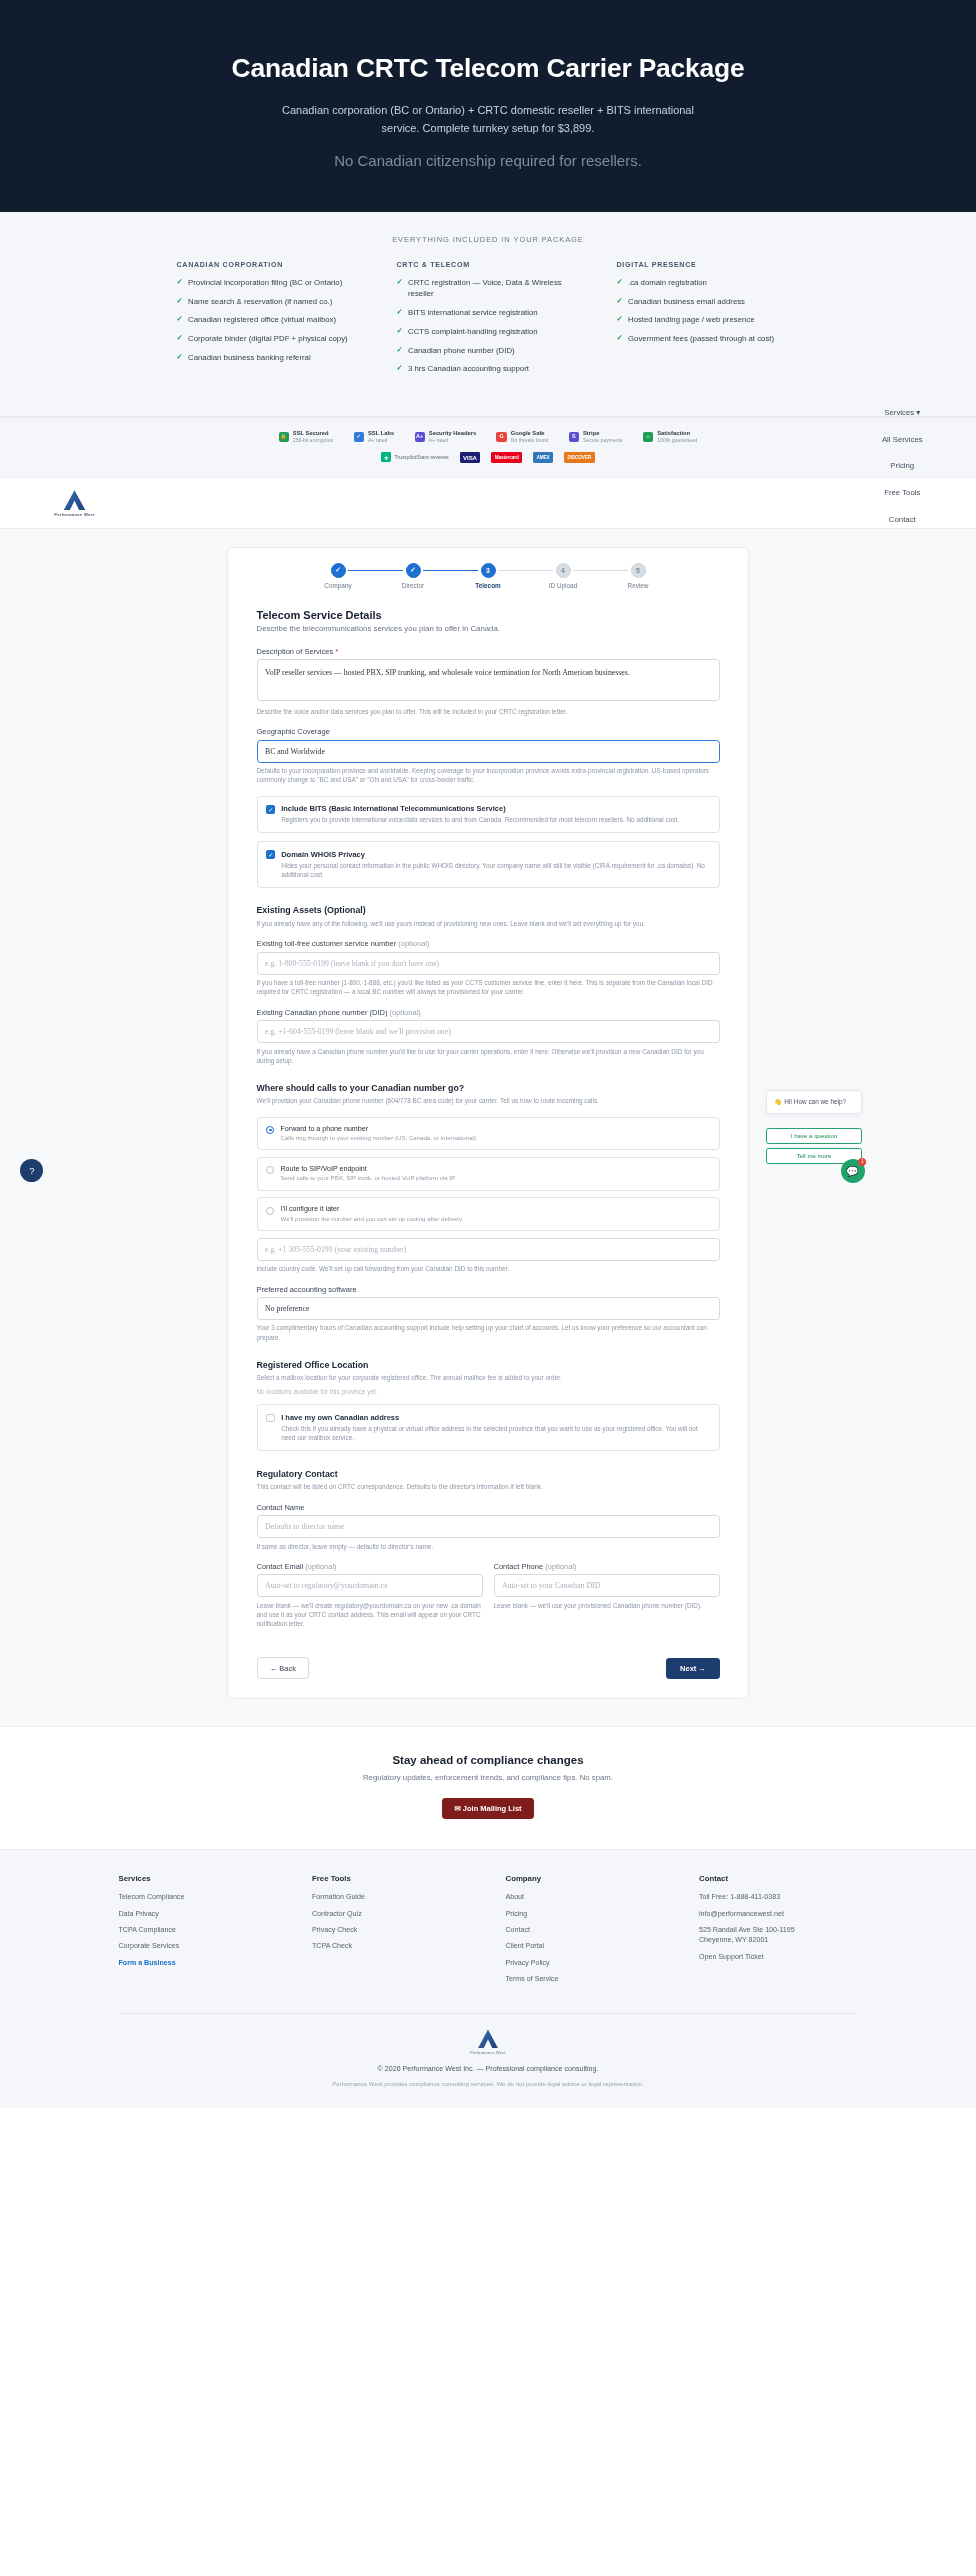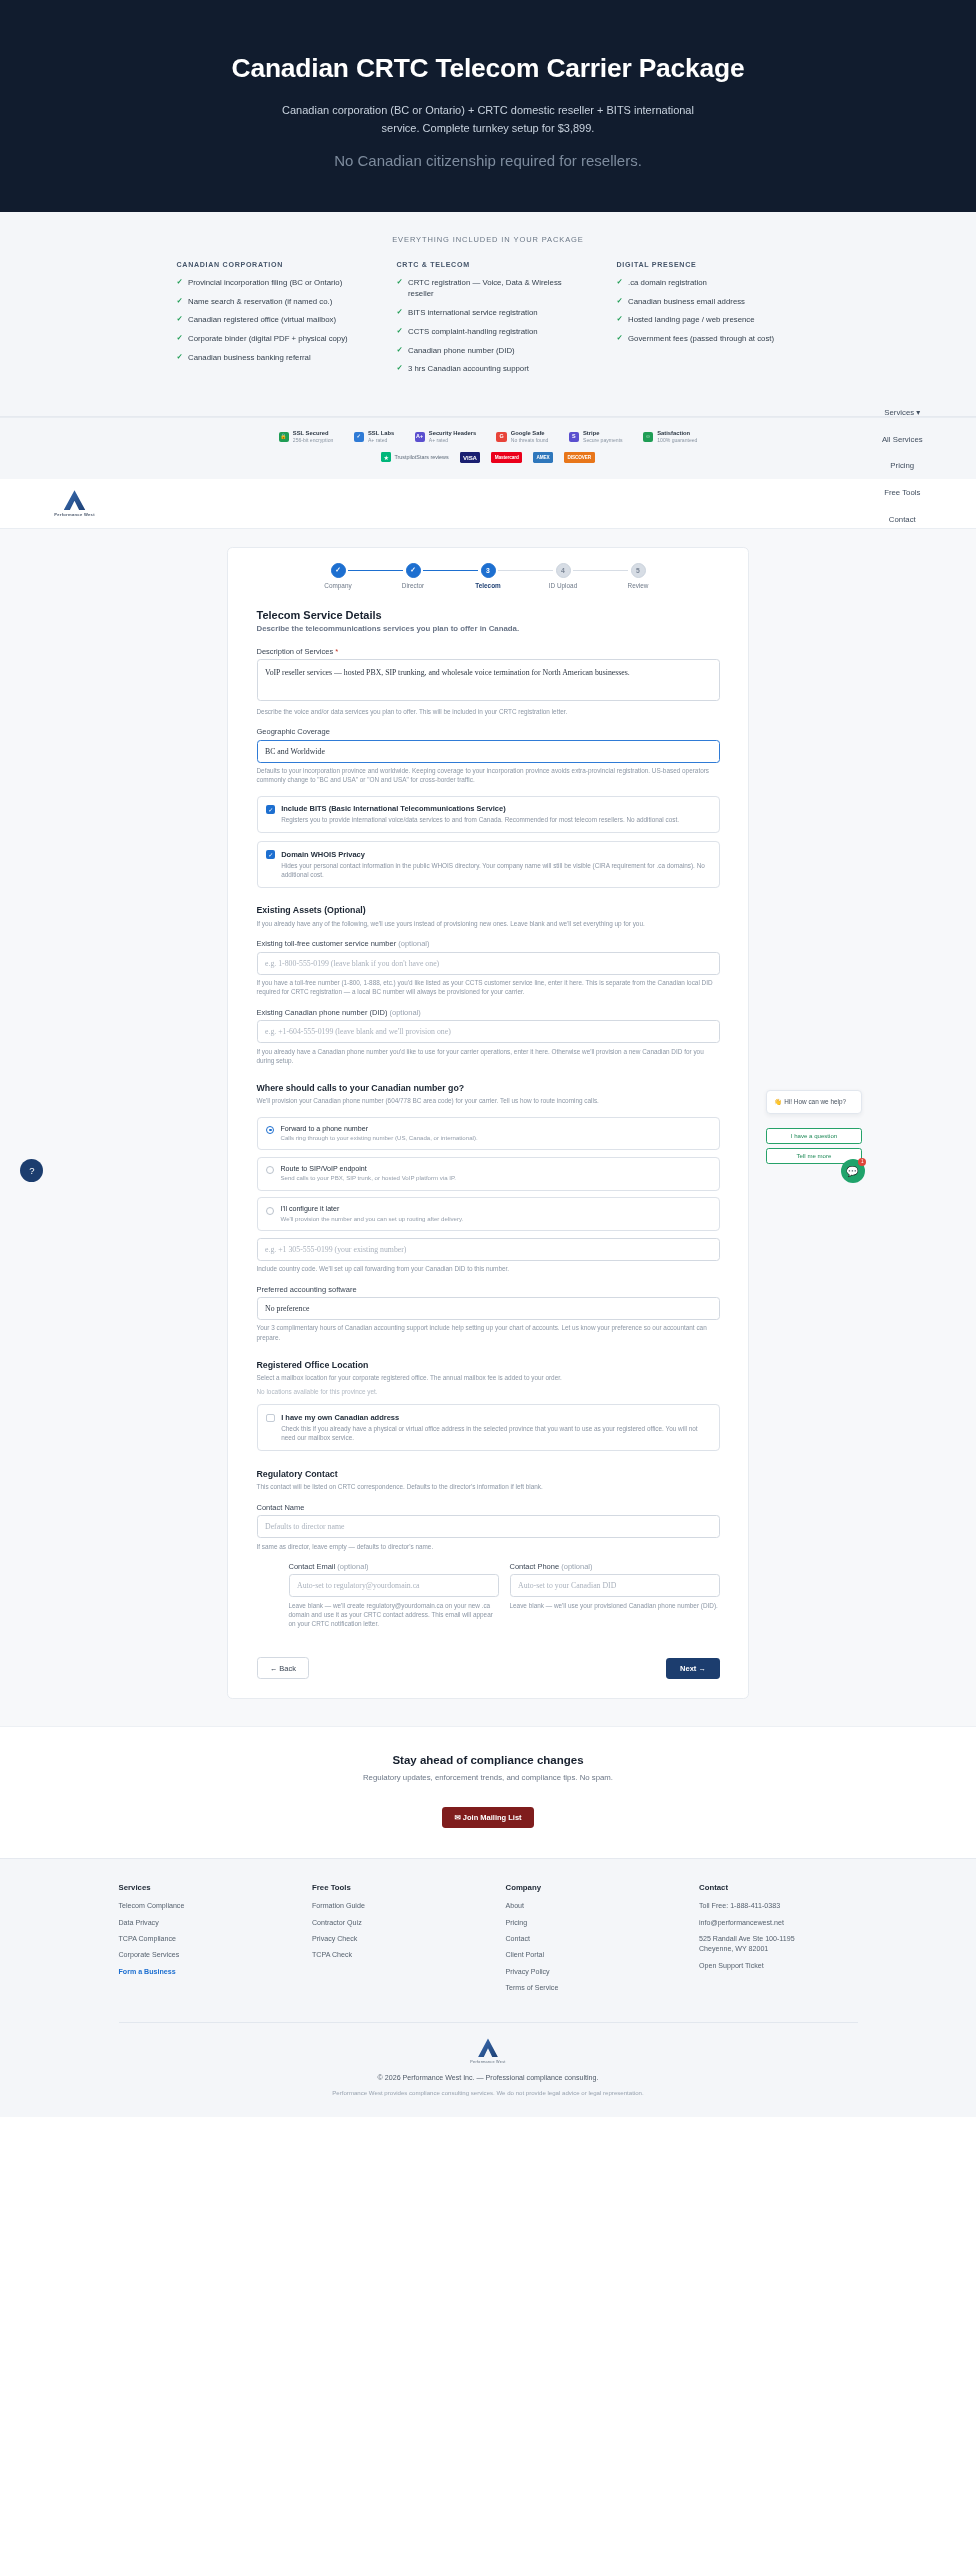--- a/index.html
+++ b/index.html
@@ -185,21 +185,21 @@
   .step.current .lbl { color:#1d3f73; font-weight:700;}
   .step::after {
     content:""; position:absolute; top:7.5px; left:calc(50% + 10.2px);
     width: calc(100% - 20.3px); height:1.4px; background:#d7dde5;
   }
   .step:last-child::after{ display:none; }
   .step.done::after { background:#1d6fd0; }
 
   .card-body { padding: 9.5px 28.5px 0; }
   h2.sec-title { font-size:11px; margin:6.8px 0 3.4px; color:#17202e; }
-  p.sec-sub { font-size:7.8px; color:#6a7587; margin:0 0 13.6px;font-weight:bold; }
+  p.sec-sub { font-size:7.8px; color:#6a7587; margin:0 0 13.6px; }
 
   label.fl { display:block; font-size:7.5px; color:#3b4655; margin-bottom:3.4px; }
   label.fl .req { color:#c0392b; }
   .hint { font-size:6.4px; color:#8c97a5; line-height:1.45; margin:3.4px 0 11px; }
 
   textarea.inp, input.inp, select.inp {
     width:100%; font-family:Liberation Serif, serif;
     font-size:7.8px; color:#2b3542;
     border:0.7px solid #d3d9e1; border-radius:3.4px;
     padding: 6.1px 7.5px; background:#fff; outline:none;
@@ -239,21 +239,21 @@
   }
   .radio-box.sel .rb { border-color:#1d6fd0; }
   .radio-box.sel .rb::after {
     content:""; position:absolute; inset:1.7px; border-radius:50%; background:#1d6fd0;
   }
   .radio-box .ttl { font-size:7.1px; color:#25303e; margin-bottom:1.4px;}
   .radio-box .desc { font-size:6.1px; color:#949eab; line-height:1.4;}
 
   .blankline { font-size:6.4px; color:#b2bac4; margin: 4.1px 0 9.5px;}
 
-  .two-col { display:flex; gap:11px;margin-left:32px; }
+  .two-col { display:flex; gap:11px; }
   .two-col > div { flex:1; }
 
   .footer-btns {
     display:flex; justify-content:space-between; align-items:center;
     padding: 17.6px 28.5px 0;
   }
   .btn-back {
     border:0.7px solid #d3d9e1; background:#fff; color:#3b4655;
     font-size:7.5px; padding:5.4px 12.2px; border-radius:3.4px; cursor:pointer;
   }
@@ -291,21 +291,21 @@
     background:#1c3d6e; color:#fff; display:flex;align-items:center;justify-content:center;
     font-size:9.5px; cursor:pointer;
   }
 
   
   .news {
     background:#fff; text-align:center; padding: 27px 0 30px;
     border-top:0.7px solid #edf0f4;
   }
   .news h3 { font-size:11.5px; margin:0 0 6.8px; color:#17202e;}
-  .news p { font-size:7.8px; color:#6c7787; margin:0 0 25px;}
+  .news p { font-size:7.8px; color:#6c7787; margin:0 0 16px;}
   .news button {
     background:#7f1d1d; color:#fff; border:none; font-size:7.5px;
     padding: 6.1px 12.2px; border-radius:3.4px; cursor:pointer; font-weight:700;
   }
 
   
   .foot {
     background:#f4f6f9; border-top:0.7px solid #e5e9ef;
     padding: 24.4px 0 0;
   }

